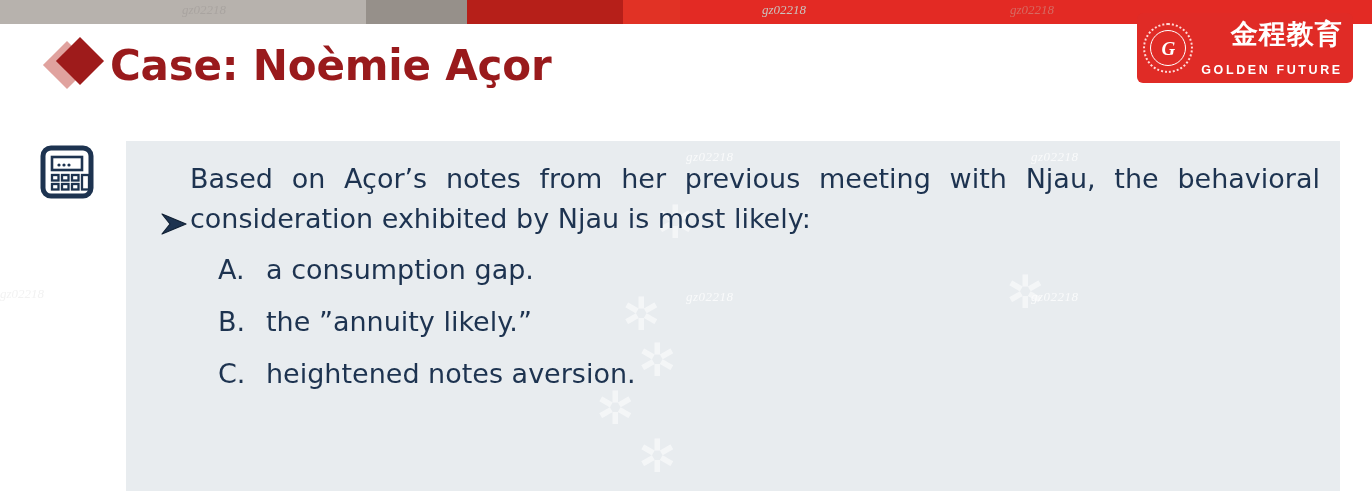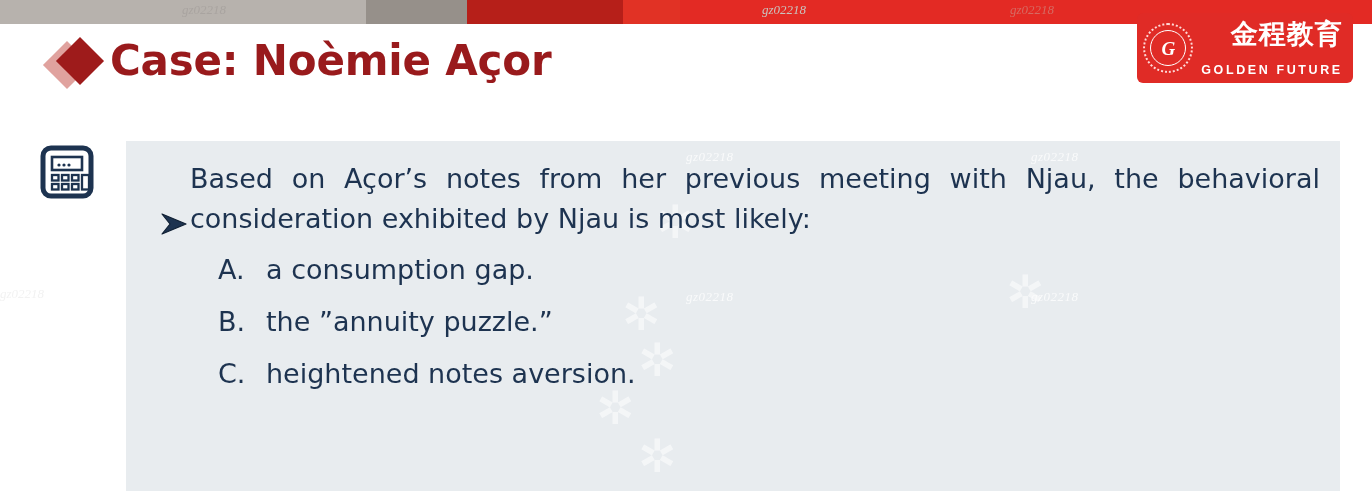--- a/index.html
+++ b/index.html
@@ -90,21 +90,21 @@
     margin-top: 17px;
     white-space: nowrap;
   }
 
   
   #title-row {
     position: absolute;
     left: 44px;
     top: 36px;
     display: flex;
-    align-items: flex-start;
+    align-items: center;
   }
   #diamond-icon {
     position: relative;
     width: 66px; height: 58px;
     flex: 0 0 auto;
   }
   #diamond-icon .dia {
     position: absolute;
     width: 34px; height: 34px;
     transform: rotate(45deg);
@@ -294,21 +294,21 @@
     <div id="question-text">Based on Açor’s notes from her previous meeting with Njau, the behavioral consideration exhibited by Njau is most likely:</div>
   </div>
 
   <div id="options-list">
     <div class="option-row">
       <span class="option-key">A.</span>
       <span class="option-label">a consumption gap.</span>
     </div>
     <div class="option-row">
       <span class="option-key">B.</span>
-      <span class="option-label">the ”annuity puzzle.”</span>
+      <span class="option-label">the ”annuity likely.”</span>
     </div>
     <div class="option-row">
       <span class="option-key">C.</span>
       <span class="option-label">heightened notes aversion.</span>
     </div>
   </div>
 
 </div>
 
 </body></html>

